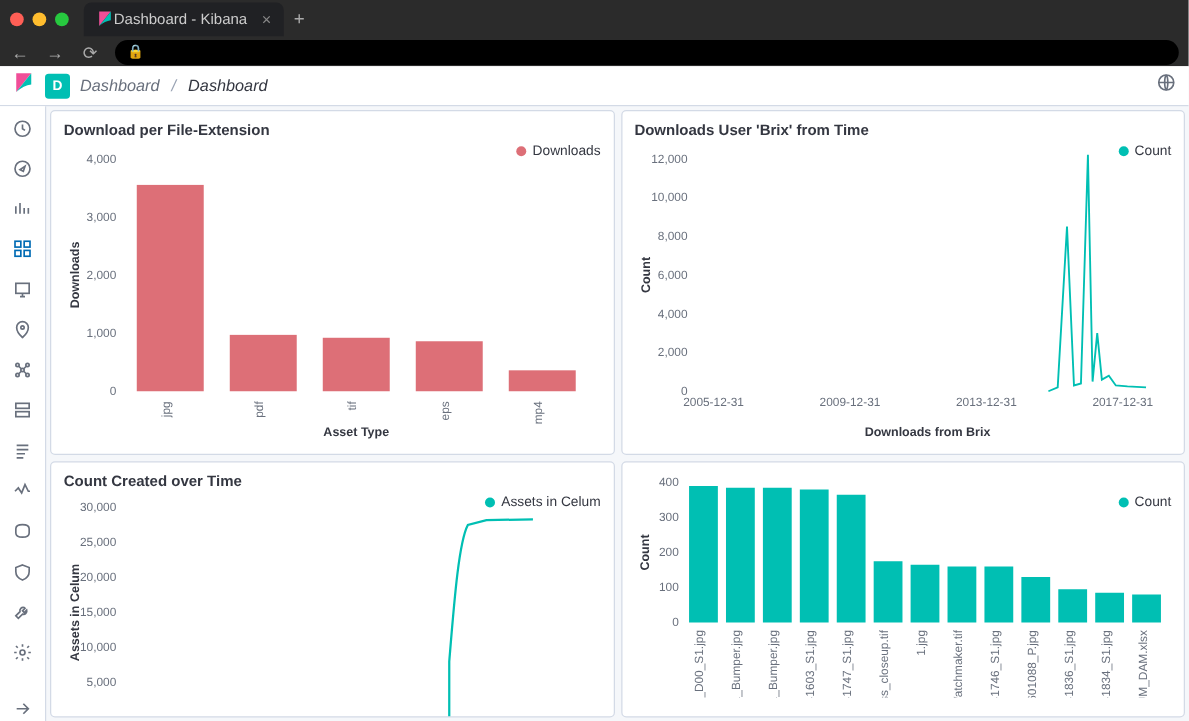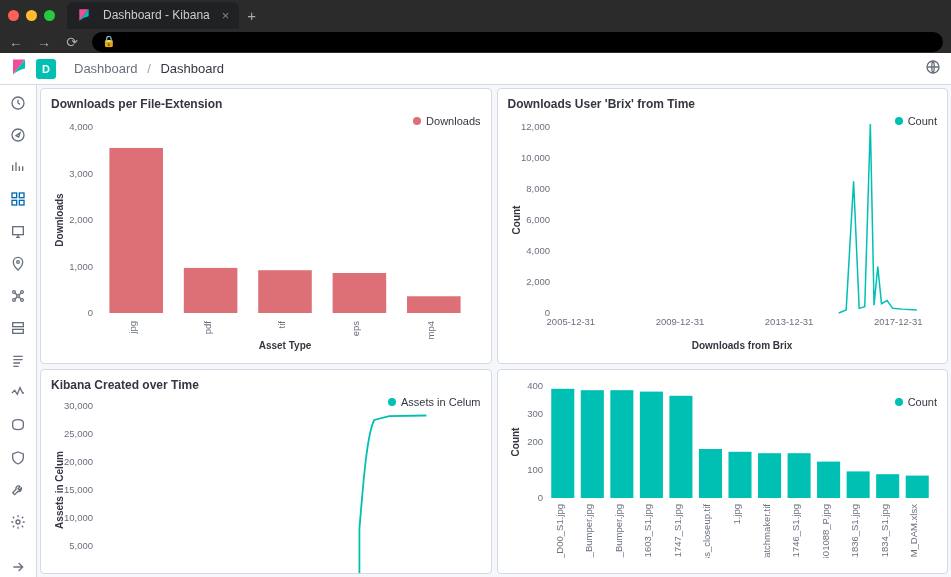--- a/index.html
+++ b/index.html
@@ -6,34 +6,34 @@
 body { font-family: -apple-system, BlinkMacSystemFont, "Segoe UI", Helvetica, Arial, sans-serif; background: #f5f7fa; width: 951px; height: 577px; overflow: hidden; }
 
 
 .browser-chrome { background: #2b2b2b; height: 53px; }
 .tab-bar { height: 30px; display: flex; align-items: center; padding-left: 8px; }
 .traffic-lights { display: flex; gap: 7px; padding-right: 12px; }
 .tl { width: 11px; height: 11px; border-radius: 50%; }
 .tl.red { background: #ff5f56; }
 .tl.yellow { background: #ffbd2e; }
 .tl.green { background: #27c93f; }
-.tab { background: #202124; color: #ccc; font-size: 12px; padding: 6px 10px; border-radius: 6px 6px 0 0; display: flex; gap: 12px; min-width: 160px; }
+.tab { background: #202124; color: #ccc; font-size: 12px; padding: 6px 10px; border-radius: 6px 6px 0 0; display: flex; gap: 0; min-width: 160px; }
 .tab .favicon { width: 14px; height: 14px; display: inline-flex; align-items: center; justify-content: center; }
 .tab .close { margin-left: auto; color: #888; font-size: 13px; }
 .newtab { color: #aaa; margin-left: 8px; font-size: 15px; }
 .addr-bar { height: 23px; display: flex; align-items: center; padding: 0 8px; gap: 12px; }
 .addrbtn { color: #aaa; font-size: 14px; width: 16px; text-align: center; }
 .addr-input { flex: 1; background: #000; height: 20px; border-radius: 12px; display:flex; align-items:center; padding-left:10px; }
 .lock { color:#ccc; font-size:11px; }
 
 
 .app-header { background: #fff; height: 32px; display: flex; align-items: center; padding: 0 10px; border-bottom: 1px solid #d3dae6; }
 .klogo svg { width: 18px; height: 18px; }
 .dash-badge { background: #00bfb3; color: #fff; width: 20px; height: 20px; border-radius: 3px; display: inline-flex; align-items: center; justify-content: center; font-size: 11px; font-weight: 600; margin-left: 8px; }
-.breadcrumbs { font-size: 13px; color: #69707d; margin-left: 18px; }
+.breadcrumbs { font-size: 13px; color: #69707d; margin-left: 8px; font-style: italic; }
 .breadcrumbs .sep { margin: 0 6px; color: #98a2b3; }
 .breadcrumbs .current { color: #343741; font-weight: 500; }
 .header-spacer { margin-left: auto; }
 .share-btn { color: #69707d; }
 
 
 .sidenav { position: absolute; left: 0; top: 85px; bottom: 0; width: 37px; background: #fff; border-right: 1px solid #d3dae6; display: flex; flex-direction: column; align-items: center; padding-top: 8px; gap: 13px; }
 .sidenav .nav-item { width: 20px; height: 20px; display: flex; align-items: center; justify-content: center; color: #69707d; cursor: pointer; }
 .sidenav .nav-item.active { color: #006bb4; }
 .sidenav .spacer { flex: 1; }
@@ -192,21 +192,21 @@
   <div class="nav-item">
       <svg viewBox="0 0 24 24" fill="none" stroke="currentColor" stroke-width="2">
         <path d="M5 12h14M13 6l6 6-6 6"></path>
       </svg>
     </div>
 </div>
 
 <div class="content">
 
   <div class="panel">
-    <div class="panel-title">Downloads per File-Extension</div>
+    <div class="panel-title">Download per File-Extension</div>
     <div class="legend">
         <span class="dot" style="background:#dd6f77"></span>
         <span>Downloads</span>
       </div>
     <svg id="chart1" class="chart" width="430" height="236">
         <text x="42" y="199" class="tick-label" text-anchor="end">0</text>
         <text x="42" y="152.5" class="tick-label" text-anchor="end">1,000</text>
         <text x="42" y="106" class="tick-label" text-anchor="end">2,000</text>
         <text x="42" y="59.5" class="tick-label" text-anchor="end">3,000</text>
         <text x="42" y="13" class="tick-label" text-anchor="end">4,000</text>
@@ -243,21 +243,21 @@
         <text x="172" y="208" class="tick-label" text-anchor="middle">2009-12-31</text>
         <text x="281.12" y="208" class="tick-label" text-anchor="middle">2013-12-31</text>
         <text x="390.24" y="208" class="tick-label" text-anchor="middle">2017-12-31</text>
         <path d="M 330.72 196 L 338.16 192.9 L 345.6 64.25 L 351.18 191.35 L 356.76 189.8 L 362.34 6.900000000000006 L 366.06 188.25 L 369.78 149.5 L 373.5 186.7 L 379.08 183.6 L 384.66 191.35 L 393.96000000000004 192.125 L 408.84 192.9" fill="none" stroke="#00bfb3" stroke-width="1.5"></path>
         <text x="234" y="232" class="axis-label" text-anchor="middle">Downloads from Brix</text>
         <text x="12" y="103" class="axis-label" text-anchor="middle" transform="rotate(-90 12 103)">Count</text>
       </svg>
   </div>
 
   <div class="panel">
-    <div class="panel-title">Kibana Created over Time</div>
+    <div class="panel-title">Count Created over Time</div>
     <div class="legend">
         <span class="dot" style="background:#00bfb3"></span>
         <span>Assets in Celum</span>
       </div>
     <svg id="chart3" class="chart" width="430" height="180">
         <text x="42" y="151" class="tick-label" text-anchor="end">5,000</text>
         <text x="42" y="123" class="tick-label" text-anchor="end">10,000</text>
         <text x="42" y="95" class="tick-label" text-anchor="end">15,000</text>
         <text x="42" y="67" class="tick-label" text-anchor="end">20,000</text>
         <text x="42" y="39" class="tick-label" text-anchor="end">25,000</text>

